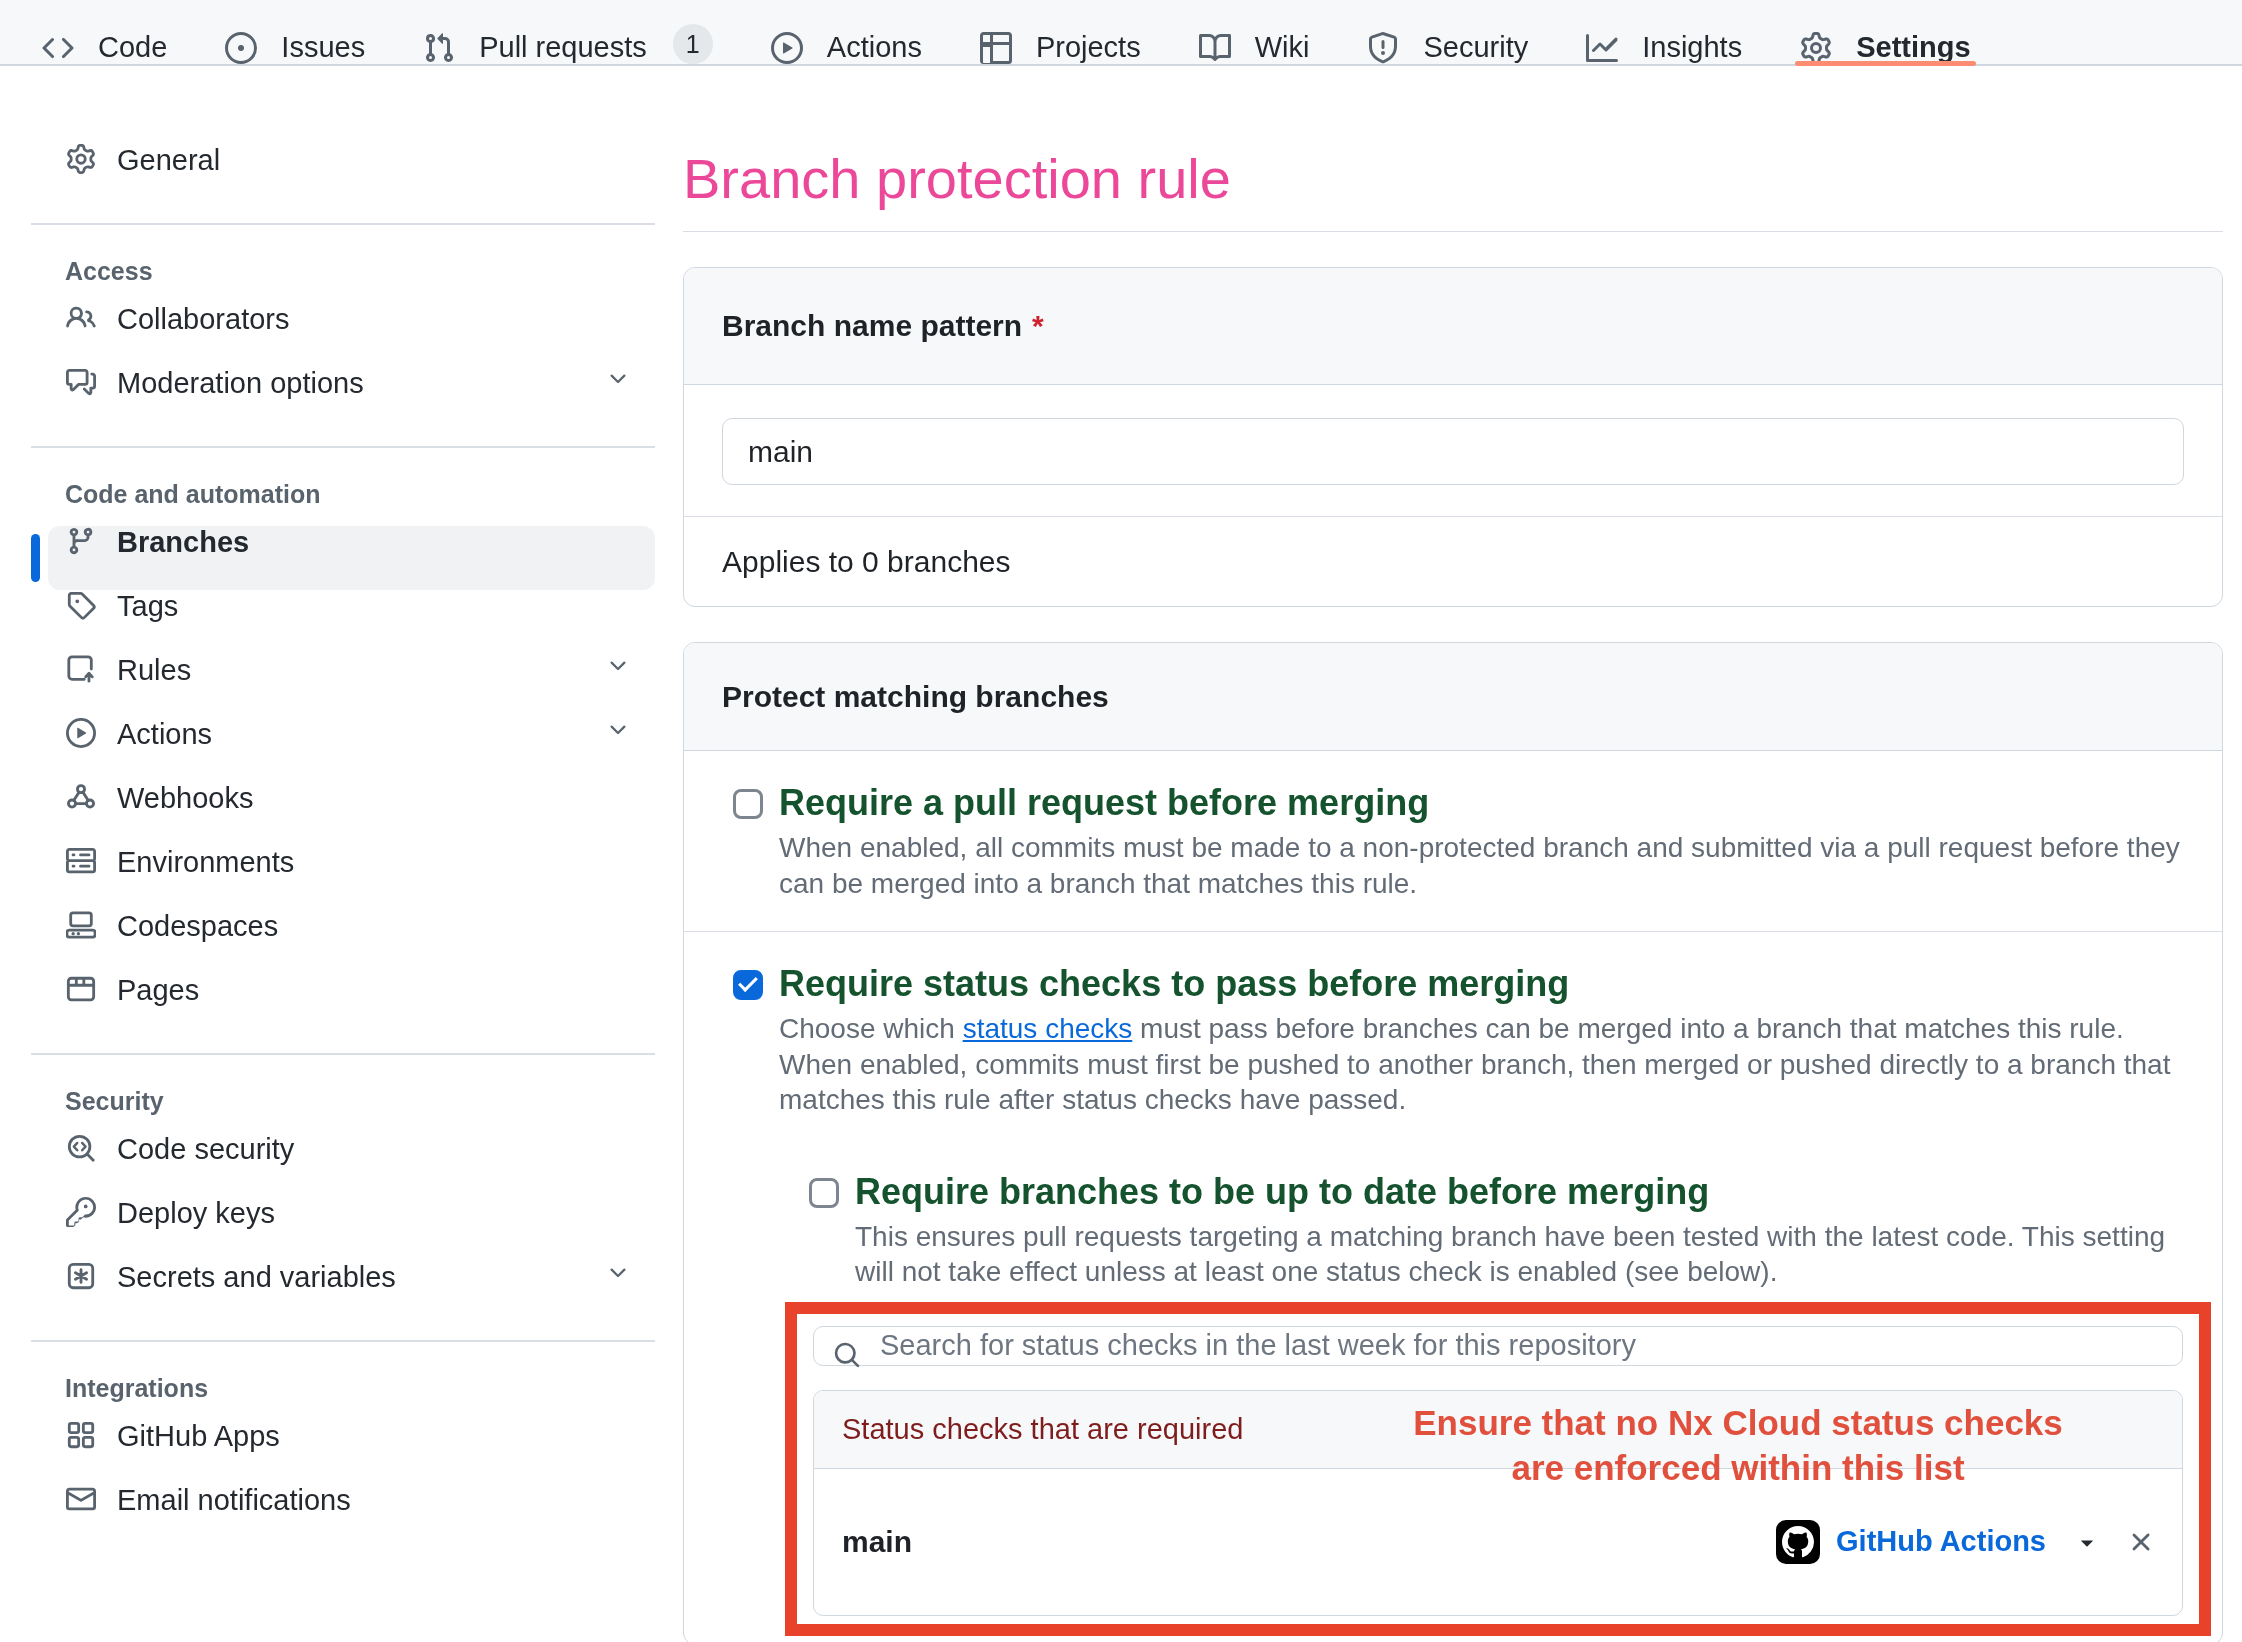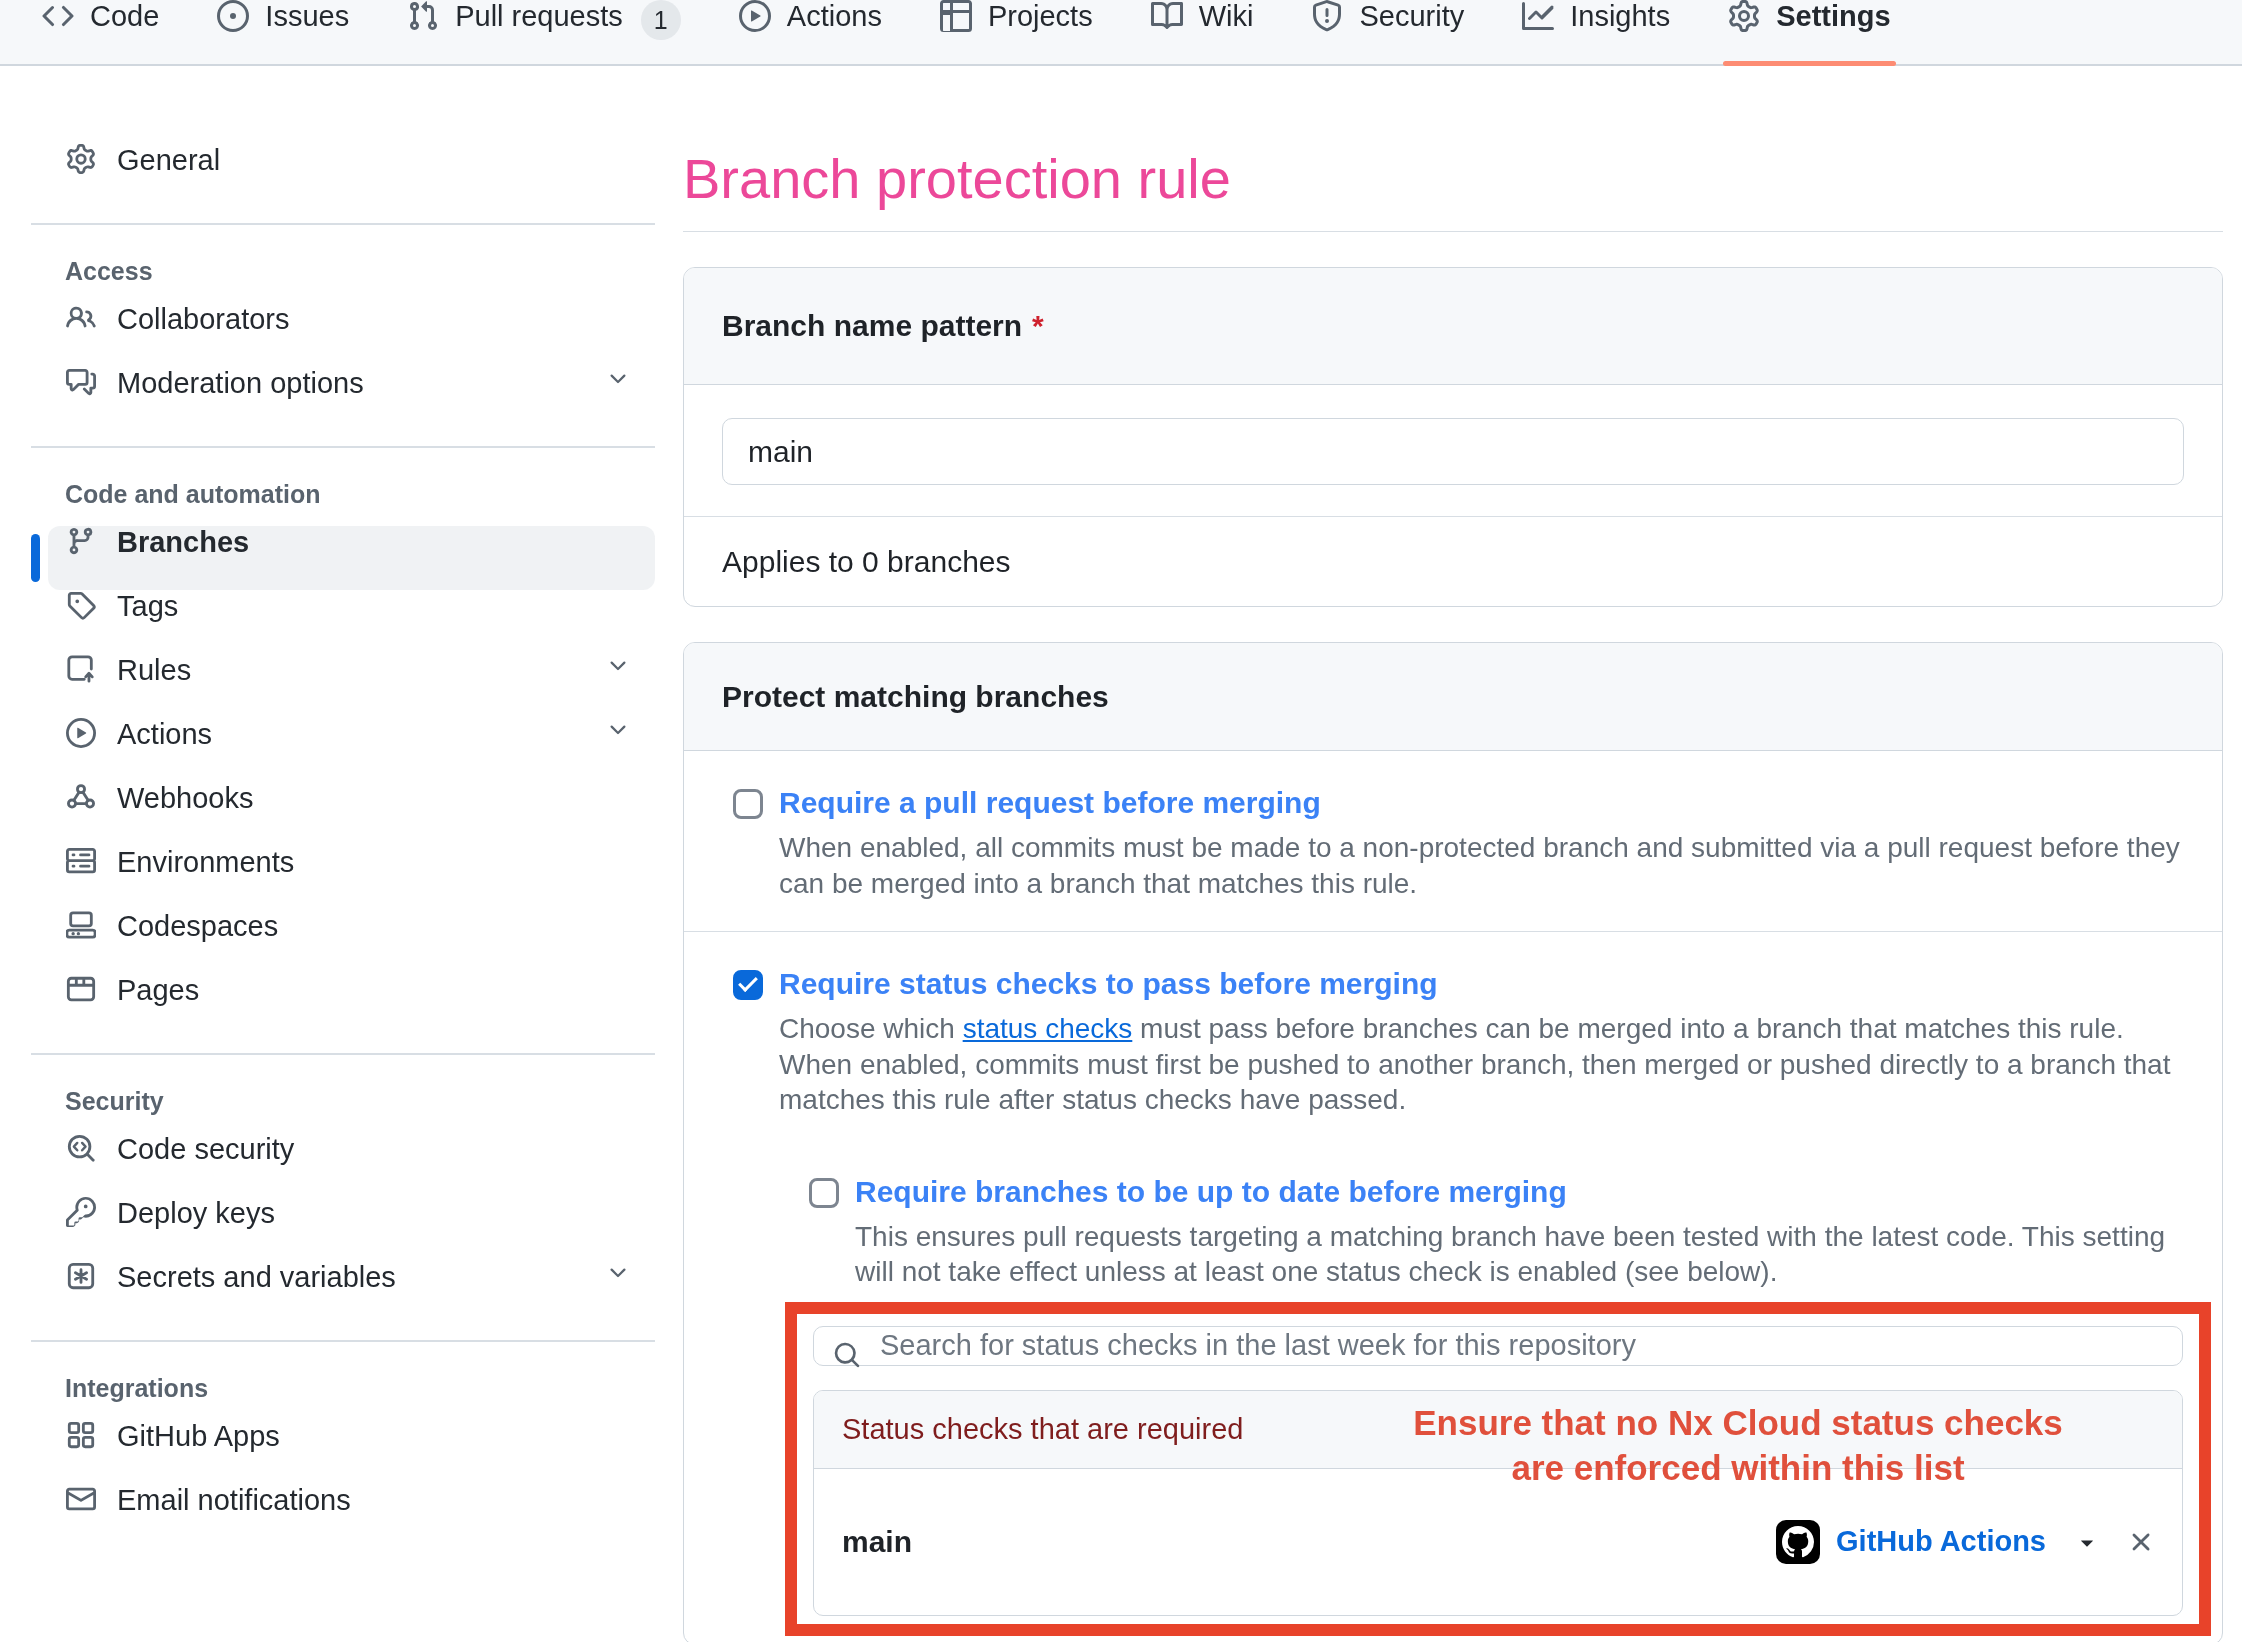--- a/index.html
+++ b/index.html
@@ -1,21 +1,21 @@
 <!DOCTYPE html>
 <html style="--accent: #0969da; --nav-active-underline: #fd8c73; --annotation-red: #e0503c; --annotation-border: #e8432a; --danger-asterisk: #cf222e;"><head>
 <meta charset="utf-8">
 <style>
   html,body{margin:0;padding:0;width:2242px;height:1642px;overflow:hidden;background:#fff;
     font-family:"Liberation Sans","DejaVu Sans",sans-serif;color:#1f2328;}
   *{box-sizing:border-box}
   
   .repo-nav{position:absolute;left:0;top:0;width:2242px;height:66px;background:#f6f8fa;
     border-bottom:2px solid #d0d7de;display:flex;align-items:stretch;padding-left:13px}
-  .nav-tab{display:flex;align-items:flex-start;gap:16px;padding:0 29px;position:relative;
+  .nav-tab{display:flex;align-items:flex-end;gap:24px;padding:0 29px;position:relative;
     font-size:29px;color:#24292f;cursor:pointer;white-space:nowrap}
   .nav-icon{display:flex;color:#59636e}
   .nav-icon svg{width:32px;height:32px}
   .nav-tab.active .nav-label{font-weight:600}
   .nav-badge{background:rgba(175,184,193,.25);border-radius:20px;height:40px;min-width:40px;
     padding:0 12px;margin-left:2px;display:flex;align-items:center;justify-content:center;
     font-size:25px;color:#24292f}
   .nav-underline{position:absolute;left:24px;right:24px;bottom:-2px;height:5px;border-radius:3px;
     background:var(--nav-active-underline)}
   
@@ -52,21 +52,21 @@
   .check-section{padding:34px 38px 30px 49px}
   .check-section.with-border{border-bottom:1.5px solid #d8dee4}
   .check-section.last{padding-bottom:8px}
   .check-row{display:flex;align-items:flex-start}
   .checkbox{width:30px;height:30px;border:3px solid #7d8590;border-radius:8px;margin-top:4px;
     flex:none;position:relative;background:#fff;cursor:pointer}
   .checkbox.checked{background:var(--accent);border-color:var(--accent)}
   .checkbox.checked::after{content:'';position:absolute;left:3px;top:4px;width:15px;height:7px;
     border-left:3.5px solid #fff;border-bottom:3.5px solid #fff;transform:rotate(-45deg)}
   .check-text{margin-left:16px;flex:1;min-width:0}
-  .check-title{font-size:30px;font-weight:600;line-height:36px;color:#3b82f6}
+  .check-title{font-size:36px;font-weight:600;line-height:36px;color:#14532d}
   .check-desc{margin-top:9px;font-size:28px;line-height:35.5px;color:#636c76;max-width:1430px}
   .inline-link{color:var(--accent);text-decoration:underline;cursor:pointer}
   .nested{margin-left:30px;margin-top:56px}
   
   .annotation-box{border:12px solid var(--annotation-border);margin:12px -27px 0 6px;
     padding:12px 16px 8px 16px;background:#fff}
   .search-wrap{position:relative}
   .search-input{width:100%;height:40px;border:1.5px solid #d0d7de;border-radius:10px;
     padding:0 20px 0 66px;font-size:29px;color:#1f2328;font-family:inherit;outline:none;background:#fff}
   .search-input::placeholder{color:#6e7781}

